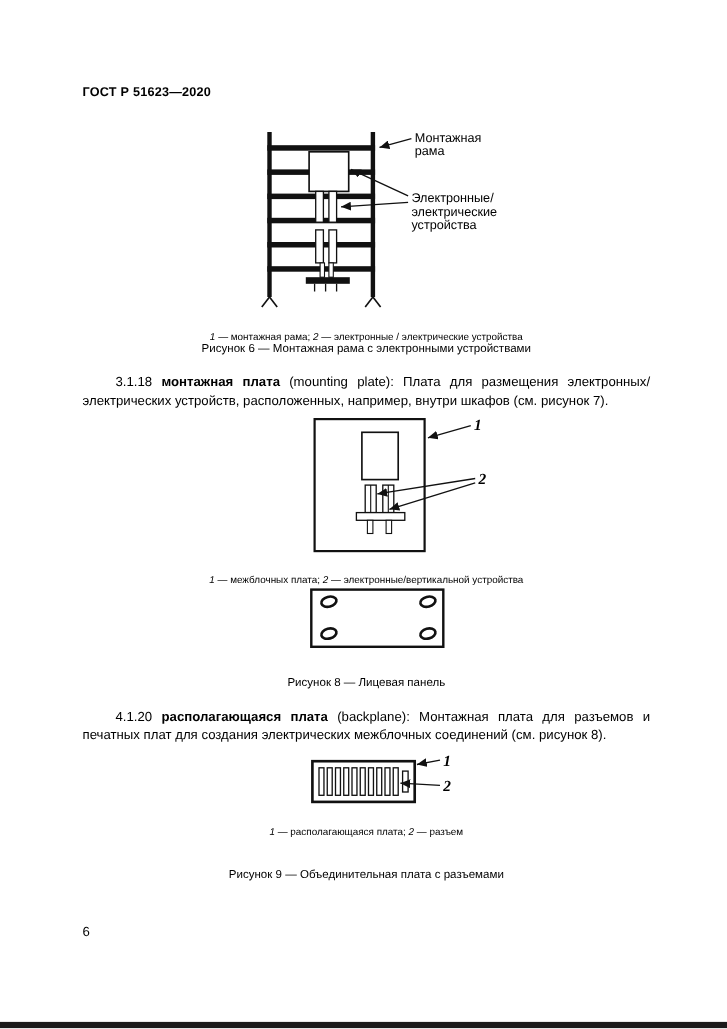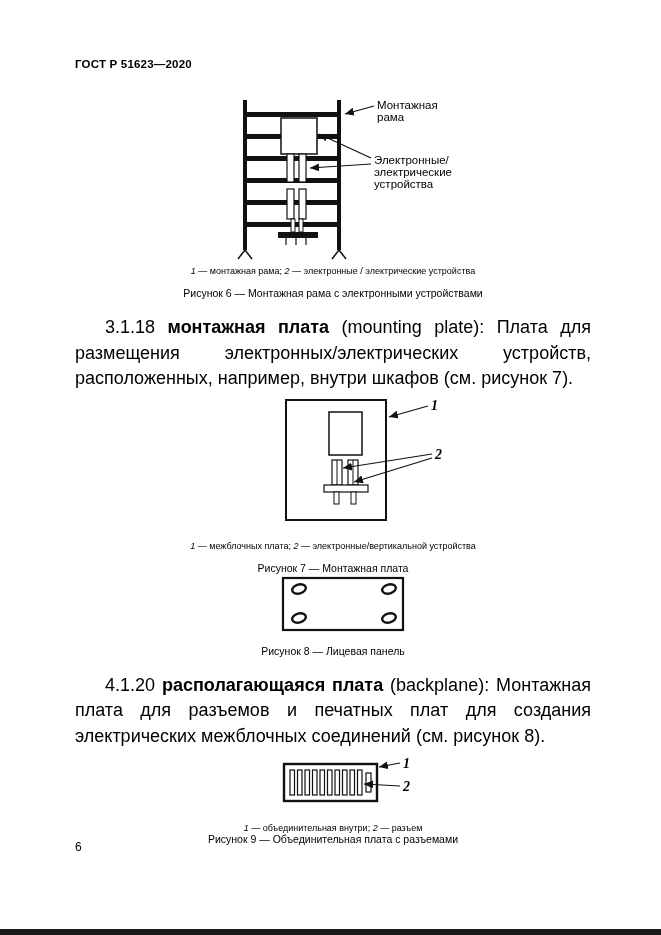--- a/index.html
+++ b/index.html
@@ -5,35 +5,35 @@
   * { margin:0; padding:0; box-sizing:border-box; }
   html, body { background:#ffffff; }
   .page {
     position:relative;
     width:661px; height:935px;
     background:#ffffff;
     font-family:"Liberation Sans", sans-serif;
     color:#000;
     overflow:hidden;
   }
-  .content { padding:58px 70px 0 75px; }
+  .content { padding:78px 70px 0 75px; }
   .doc-header { font-size:11.5px; font-weight:bold; letter-spacing:0.2px; }
   .fig-svg { display:block; }
   .fig6-svg { margin:24px 0 0 158px; }
   .fig7-svg { margin:4px 0 0 207px; }
   .fig8-svg { margin:2px 0 0 206px; }
   .fig9-svg { margin:8px 0 0 207px; }
   .fig-caption {
-    font-size:9px; text-align:center; 
+    font-size:9px; text-align:center; margin-top:15px;
     color:#000;
   }
   .fig-caption .it { font-style:italic; }
-  .fig-title { font-size:10.5px; text-align:center; margin-top:11px; }
+  .fig-title { font-size:10.5px; text-align:center; }
   .para {
-    font-size:18px; line-height:1.42; text-align:justify;
+    font-size:12px; line-height:1.42; text-align:justify;
     text-indent:30px; margin-top:16px;
   }
   .para .term { font-weight:bold; }
   .callout {
     font-family:"Liberation Serif", serif;
     font-style:italic; font-weight:bold; font-size:14px;
   }
   .pageno { position:absolute; left:75px; top:840px; font-size:12px; }
   .bottom-bar {
     position:absolute; left:0; bottom:0; width:100%; height:6px;
@@ -121,35 +121,34 @@
           <rect x="52" y="96" width="5" height="12" fill="#fff" stroke="#111" stroke-width="1"></rect>
           <rect x="69" y="96" width="5" height="12" fill="#fff" stroke="#111" stroke-width="1"></rect>
         </g>
         <line x1="146" y1="10" x2="107" y2="21" stroke="#111" stroke-width="1.2" marker-end="url(#ah7)"></line>
         <line x1="150" y1="58" x2="61" y2="72" stroke="#111" stroke-width="1.2" marker-end="url(#ah7)"></line>
         <line x1="150" y1="62" x2="72" y2="86" stroke="#111" stroke-width="1.2" marker-end="url(#ah7)"></line>
         <text x="149" y="14" class="callout">1</text>
         <text x="153" y="63" class="callout">2</text>
       </svg>
       <p class="fig-caption" style="margin-top:10px"><span class="it">1</span><span> — межблочных плата; </span><span class="it">2</span><span> — электронные/вертикальной устройства</span></p>
-      <p class="fig-title">Рисунок 7 — Монтажная плата</p>
     </div>
 
 
     <div>
       <svg class="fig-svg fig8-svg" width="125" height="57" viewBox="0 0 125 57">
         <rect x="2" y="2" width="120" height="52" fill="#fff" stroke="#111" stroke-width="2.2"></rect>
         <g>
           <ellipse cx="18" cy="13" rx="7" ry="4.5" fill="#fff" stroke="#111" stroke-width="2.4" transform="rotate(-15 18 13)"></ellipse>
           <ellipse cx="108" cy="13" rx="7" ry="4.5" fill="#fff" stroke="#111" stroke-width="2.4" transform="rotate(-15 108 13)"></ellipse>
           <ellipse cx="18" cy="42" rx="7" ry="4.5" fill="#fff" stroke="#111" stroke-width="2.4" transform="rotate(-15 18 42)"></ellipse>
           <ellipse cx="108" cy="42" rx="7" ry="4.5" fill="#fff" stroke="#111" stroke-width="2.4" transform="rotate(-15 108 42)"></ellipse>
         </g>
       </svg>
-      <p class="fig-title" style="margin-top:12px">Рисунок 8 — Лицевая панель</p>
+      <p class="fig-title" style="margin-top:24px">Рисунок 8 — Лицевая панель</p>
     </div>
 
     <p class="para">
       <span>4.1.20</span>
       <span class="term">располагающаяся плата</span>
       <span>(backplane): Монтажная плата для разъемов и печатных плат для создания электрических межблочных соединений (см. рисунок 8).</span>
     </p>
 
     <div>
       <svg class="fig-svg fig9-svg" width="160" height="52" viewBox="0 0 160 52">
@@ -170,21 +169,21 @@
           <rect x="60.5" y="13" width="4.5" height="25" fill="#fff" stroke="#111" stroke-width="1.2"></rect>
           <rect x="68" y="13" width="4.5" height="25" fill="#fff" stroke="#111" stroke-width="1.2"></rect>
           <rect x="75.5" y="13" width="4.5" height="25" fill="#fff" stroke="#111" stroke-width="1.2"></rect>
           <rect x="84" y="16" width="5" height="19" fill="#fff" stroke="#111" stroke-width="1.2"></rect>
         </g>
         <line x1="118" y1="6" x2="97" y2="10" stroke="#111" stroke-width="1.2" marker-end="url(#ah9)"></line>
         <line x1="118" y1="29" x2="82" y2="27" stroke="#111" stroke-width="1.2" marker-end="url(#ah9)"></line>
         <text x="121" y="11" class="callout">1</text>
         <text x="121" y="34" class="callout">2</text>
       </svg>
-      <p class="fig-caption" style="margin-top:14px"><span class="it">1</span><span> — объединительная внутри; </span><span class="it">2</span><span> — разъем</span></p>
-      <p class="fig-title" style="margin-top:0">Рисунок 9 — Объединительная плата с разъемами</p>
+      <p class="fig-caption" style="margin-top:14px"><span class="it">1</span><span> — располагающаяся плата; </span><span class="it">2</span><span> — разъем</span></p>
+      <p class="fig-title" style="margin-top:28px">Рисунок 9 — Объединительная плата с разъемами</p>
     </div>
 
   </div>
 
   <div class="pageno">6</div>
   <div class="bottom-bar"></div>
 </div>
 
 </body></html>

